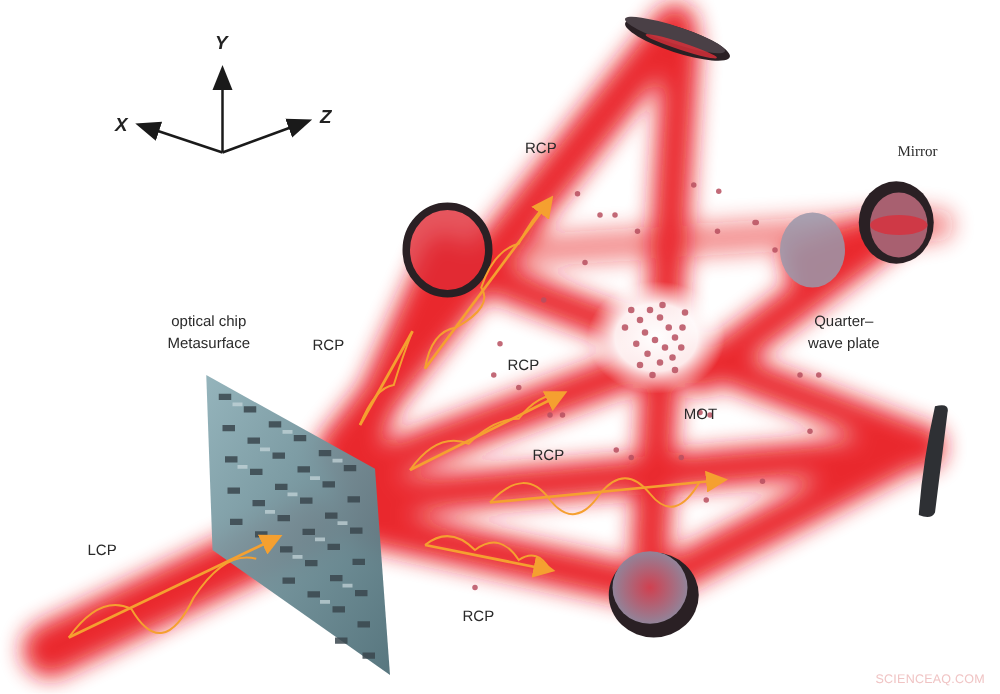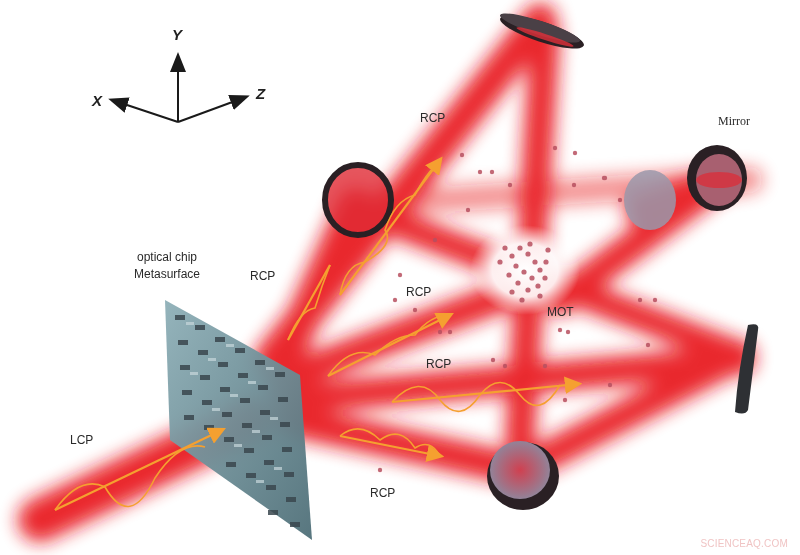--- a/index.html
+++ b/index.html
@@ -245,17 +245,21 @@
   <div class="label center" style="left:112px; top:249px; width:110px;">
     <div>optical chip</div>
     <div>Metasurface</div>
   </div>
   <span class="label" style="left:70px; top:432px;">LCP</span>
   <span class="label" style="left:420px; top:110px;">RCP</span>
   <span class="label" style="left:250px; top:268px;">RCP</span>
   <span class="label" style="left:406px; top:284px;">RCP</span>
   <span class="label" style="left:426px; top:356px;">RCP</span>
   <span class="label" style="left:370px; top:485px;">RCP</span>
-  <span class="label" style="left:547px; top:304px;">MOT</span>
+  <span class="label" style="left:547px; top:323px;">MOT</span>
   <span class="label" style="left:718px; top:113px;font-family:Liberation Serif, serif;">Mirror</span>
+  <div class="label center" style="left:625px; top:249px; width:100px;">
+    <div>Quarter–</div>
+    <div>wave plate</div>
+  </div>
 
   <span class="watermark">SCIENCEAQ.COM</span>
 </div>
 
 </body></html>

